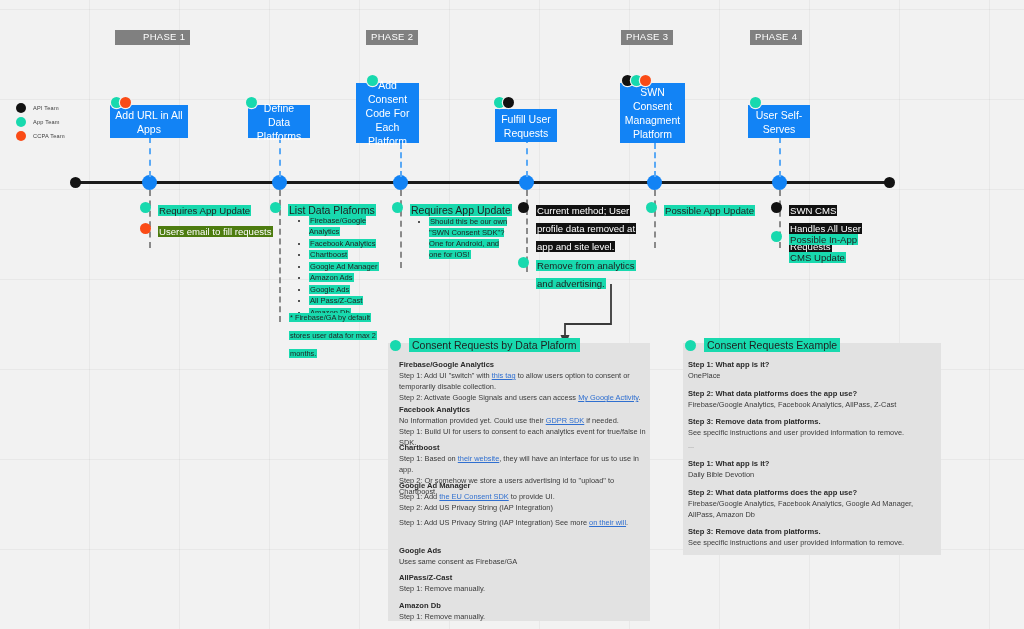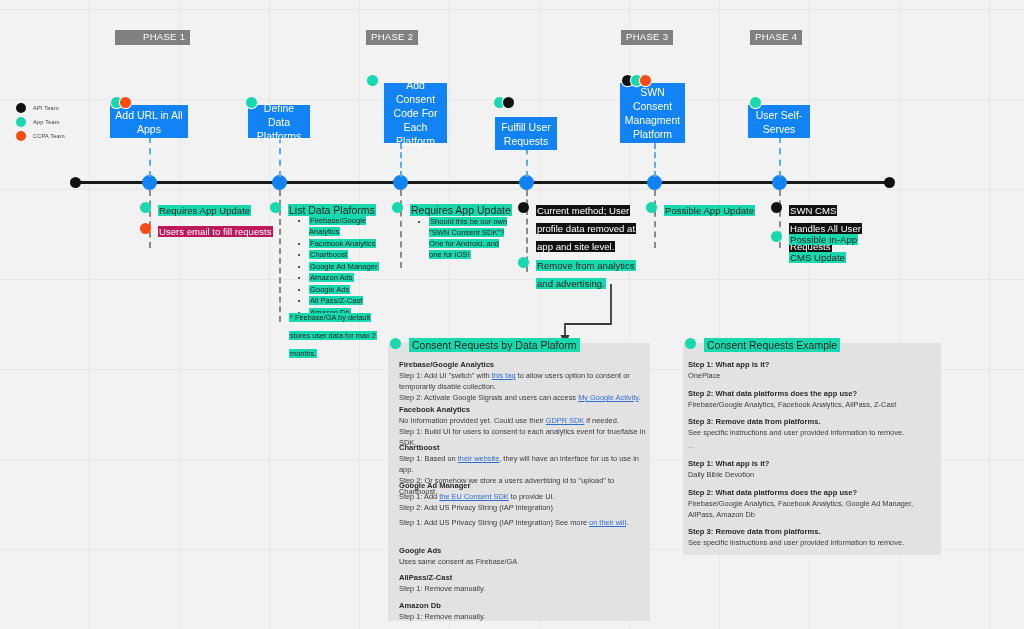--- a/index.html
+++ b/index.html
@@ -70,33 +70,33 @@
   
   .note{position:absolute;display:flex;align-items:flex-start;}
   .note-dot{width:11px;height:11px;border-radius:50%;flex:none;margin-top:2px;}
   .note-body{margin-left:7px;}
   .hl{
     font-size:9.6px;line-height:13.5px;
     padding:0 1px;
     box-decoration-break:clone;-webkit-box-decoration-break:clone;
   }
   .hl-green{background:#18d9ae;color:#1f1f1f;}
-  .hl-orange{background:#be185d;color:#ffffff;}
+  .hl-orange{background:#4d7c0f;color:#ffffff;}
   .hl-black{background:#111111;color:#ffffff;}
   .note-title{font-size:10.5px;line-height:14px;}
 
   ul.bullets{margin:3px 0 0 0;padding-left:13px;}
   ul.bullets li{font-size:7.6px;line-height:11px;margin-bottom:.5px;color:#1f1f1f;}
   ul.bullets li span{background:#18d9ae;padding:0 1px;}
   .footnote span{background:#18d9ae;font-size:7.4px;line-height:10.5px;padding:0 1px;
     box-decoration-break:clone;-webkit-box-decoration-break:clone;color:#1f1f1f;}
 
   
   .panel{position:absolute;background:#e2e2e2;}
-  .panel-head{position:absolute;display:flex;align-items:flex-start;}
+  .panel-head{position:absolute;display:flex;align-items:center;}
   .panel-head .dot{width:11px;height:11px;border-radius:50%;background:#18d9ae;flex:none;}
   .panel-head .title{
     margin-left:8px;background:#18d9ae;color:#1f1f1f;
     font-size:10.5px;line-height:14px;padding:0 3px;
   }
   .sec{position:absolute;}
   .sec h4{margin:0;font-size:7.6px;line-height:11px;font-weight:bold;color:#2a2a2a;}
   .sec p{margin:0;font-size:7.4px;line-height:11px;color:#3a3a3a;}
   .sec a{color:#2f6fd0;text-decoration:underline;}
   .ellip{position:absolute;font-size:7.4px;color:#8a8a8a;line-height:11px;}
@@ -158,26 +158,26 @@
 <div class="team-dots" style="left:111px;top:97px;">
   <i style="background:#18d9ae;"></i>
   <i style="background:#fa4b16;"></i>
 </div>
 
 <div class="mbox" style="left:248px;top:105px;width:62px;height:33px;">Define Data Platforms</div>
 <div class="team-dots" style="left:246px;top:97px;">
   <i style="background:#18d9ae;"></i>
 </div>
 
-<div class="mbox" style="left:384px;top:83px;width:63px;height:60px;">Add Consent Code For Each Platform</div>
+<div class="mbox" style="left:356px;top:83px;width:63px;height:60px;">Add Consent Code For Each Platform</div>
 <div class="team-dots" style="left:367px;top:75px;">
   <i style="background:#18d9ae;"></i>
 </div>
 
-<div class="mbox" style="left:495px;top:117px;width:62px;height:33px;">Fulfill User Requests</div>
+<div class="mbox" style="left:495px;top:109px;width:62px;height:33px;">Fulfill User Requests</div>
 <div class="team-dots" style="left:494px;top:97px;">
   <i style="background:#18d9ae;"></i>
   <i style="background:#111111;"></i>
 </div>
 
 <div class="mbox" style="left:620px;top:83px;width:65px;height:60px;">SWN Consent Managment Platform</div>
 <div class="team-dots" style="left:622px;top:75px;">
   <i style="background:#111111;"></i>
   <i style="background:#18d9ae;"></i>
   <i style="background:#fa4b16;"></i>

